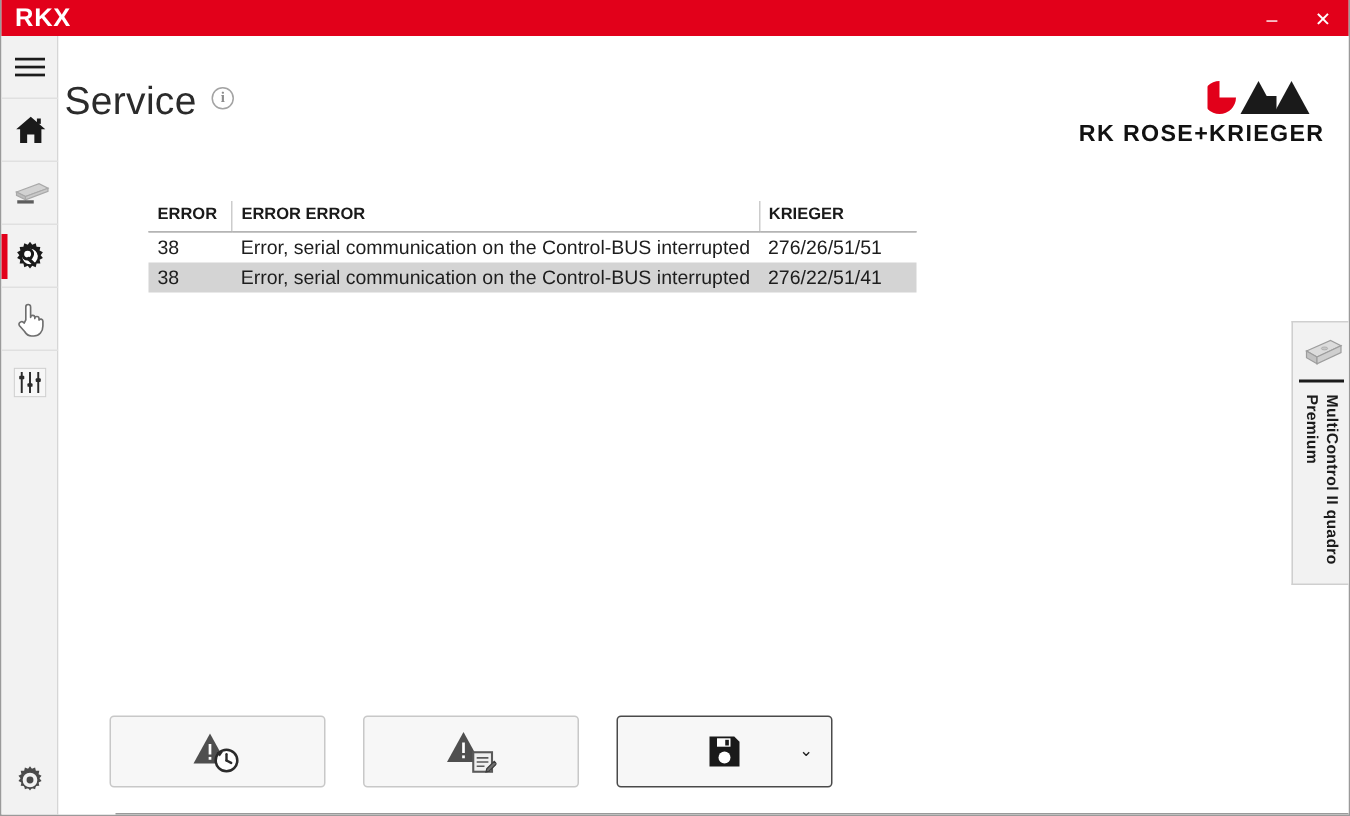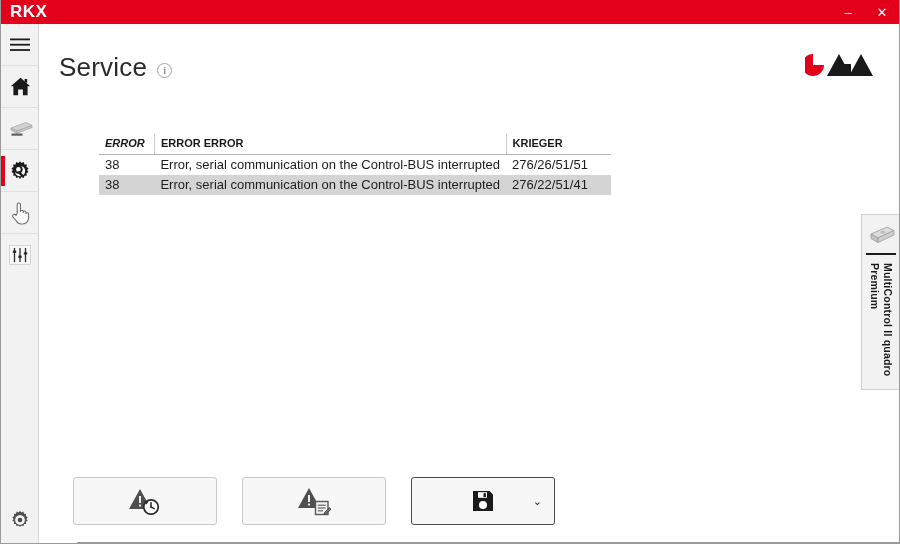--- a/index.html
+++ b/index.html
@@ -91,23 +91,22 @@
 
   
   .content {
     flex: 1 1 auto;
     position: relative;
     background: #ffffff;
     min-width: 0;
   }
   .page-header {
     position: absolute;
-    left: 20px; top: 28px;
-    display: flex;
-    align-items: center;
+    left: 4px; top: 28px;
+    display: flex;
     gap: 10px;
   }
   .page-title {
     font-size: 26px;
     font-weight: 300;
     color: #2b2b2b;
     letter-spacing: 0.2px;
   }
   .info-icon {
     width: 15px; height: 15px;
@@ -163,21 +162,21 @@
     white-space: nowrap;
   }
   table.errlist thead th.sep { border-left: 1px solid #cccccc; }
   table.errlist tbody td {
     padding: 3px 6px;
     font-size: 13px;
     white-space: nowrap;
     line-height: 14px;
   }
   table.errlist tbody tr.alt td { background: #d4d4d4; }
-  .col-error   { width: 56px; font-style: italic; }
+  .col-error   { width: 56px; }
   .col-runtime { width: 108px; }
 
   
   .device-panel {
     position: absolute;
     right: 0; top: 190px;
     width: 38px;
     background: #f2f2f2;
     border: 1px solid #cfcfcf;
     border-right: none;
@@ -357,20 +356,21 @@
 
       <div class="brand">
         <span class="brand-mark">
           <svg width="76" height="28" viewBox="0 0 76 28">
             <path d="M8 4 a11 11 0 1 0 11 11 H8 Z" fill="#e2001a"></path>
             <polygon points="22,26 34,4 46,26" fill="#1a1a1a"></polygon>
             <polygon points="44,26 56,4 68,26" fill="#1a1a1a"></polygon>
             <rect x="33" y="14" width="13" height="12" fill="#1a1a1a"></rect>
           </svg>
         </span>
+        <span class="brand-name">RK ROSE+KRIEGER</span>
       </div>
 
       <div class="table-wrap">
         <table class="errlist">
           <thead>
             <tr>
               <th class="col-error">ERROR</th>
               <th class="sep">ERROR ERROR</th>
               <th class="col-runtime sep">KRIEGER</th>
             </tr>

